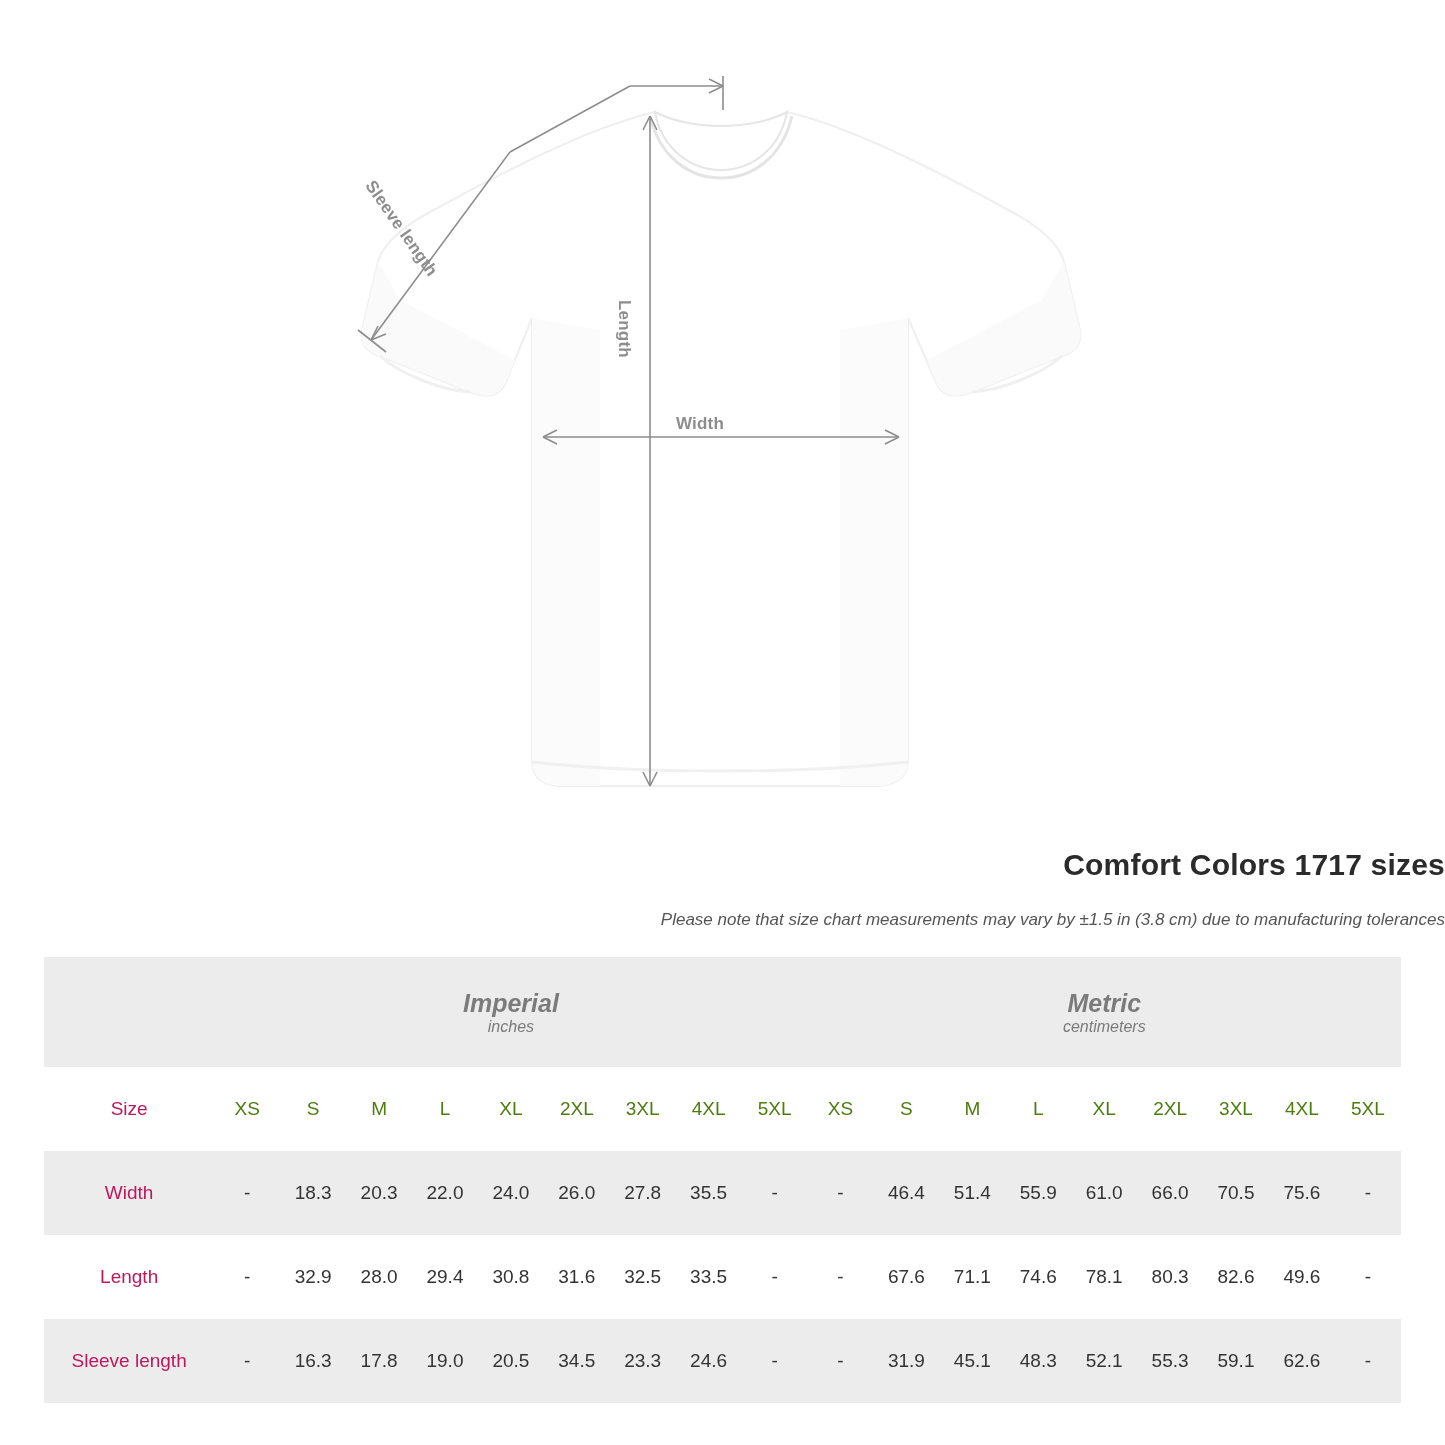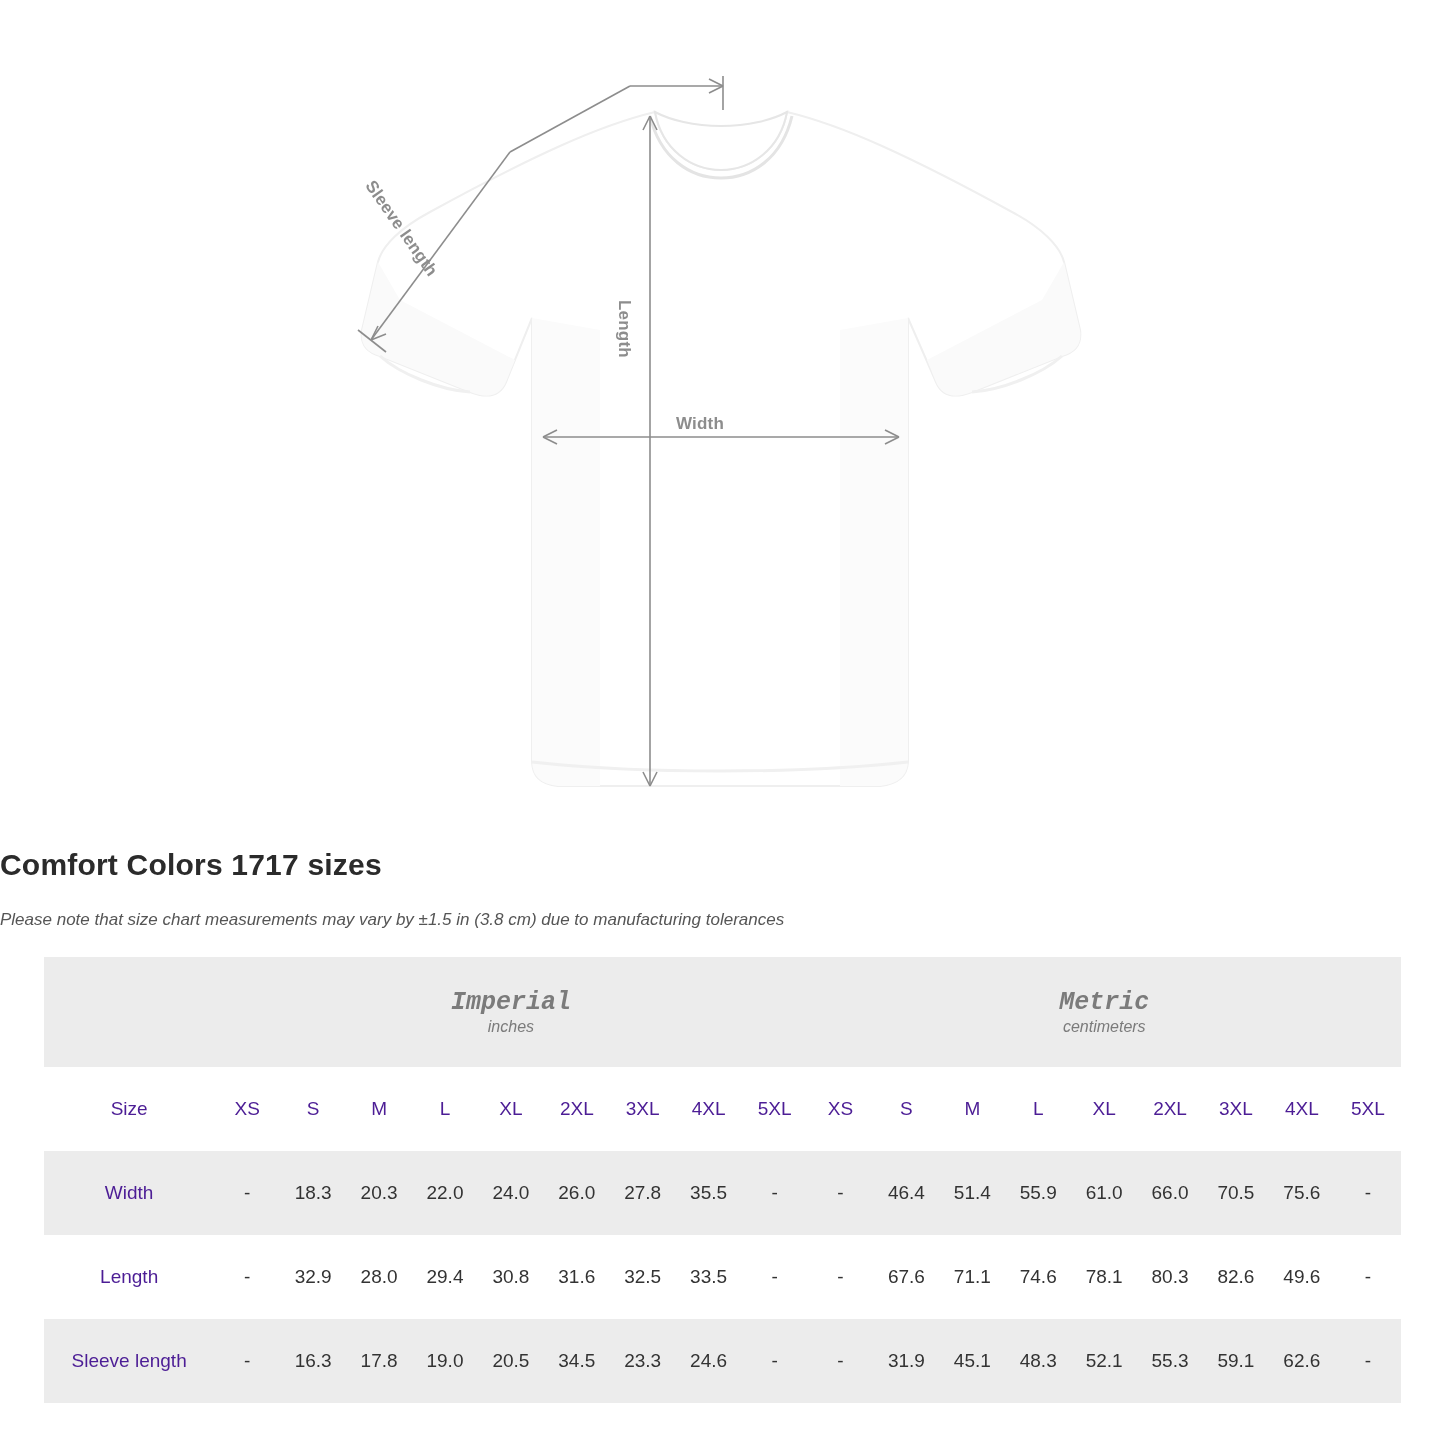--- a/index.html
+++ b/index.html
@@ -51,21 +51,21 @@
   }
   .label-sleeve {
     left: 377px;
     top: 177px;
     transform: rotate(55deg);
     transform-origin: left top;
   }
 
   
   .title-block {
-    text-align: left;
+    text-align: right;
     margin-top: 18px;
   }
   .chart-title {
     font-size: 30px;
     font-weight: bold;
     color: #2b2b2b;
     letter-spacing: .2px;
   }
   .chart-note {
     margin-top: 28px;
@@ -92,52 +92,51 @@
     background: #ececec;
     height: 110px;
     padding: 0;
   }
   .unit-name {
     font-size: 25px;
     font-style: italic;
     font-weight: bold;
     color: #7b7b7b;
     line-height: 1.2;
-    font-family: Liberation Mono, monospace;
   }
   .unit-sub {
     font-size: 16px;
     font-style: italic;
     color: #7b7b7b;
   }
   .head-row td {
     background: #ffffff;
     height: 82px;
     font-size: 19px;
     font-weight: bold;
-    color: #4c1d95;
+    color: #4d7c0f;
   }
   .head-row td.rowhead {
     font-size: 19px;
   }
   .data-row td {
     height: 82px;
     font-size: 19px;
     color: #333333;
   }
   .data-row.shaded td {
     background: #ececec;
   }
   .data-row.plain td {
     background: #ffffff;
   }
   td.rowhead {
     font-weight: bold;
     font-size: 19px;
-    color: #4c1d95;
+    color: #be185d;
   }
   .col-label { width: 170px; }
   .col-cell  { width: 65.8px; }
 </style>
 </head>
 <body>
 
 <div class="page">
 
   <div class="illustration">

